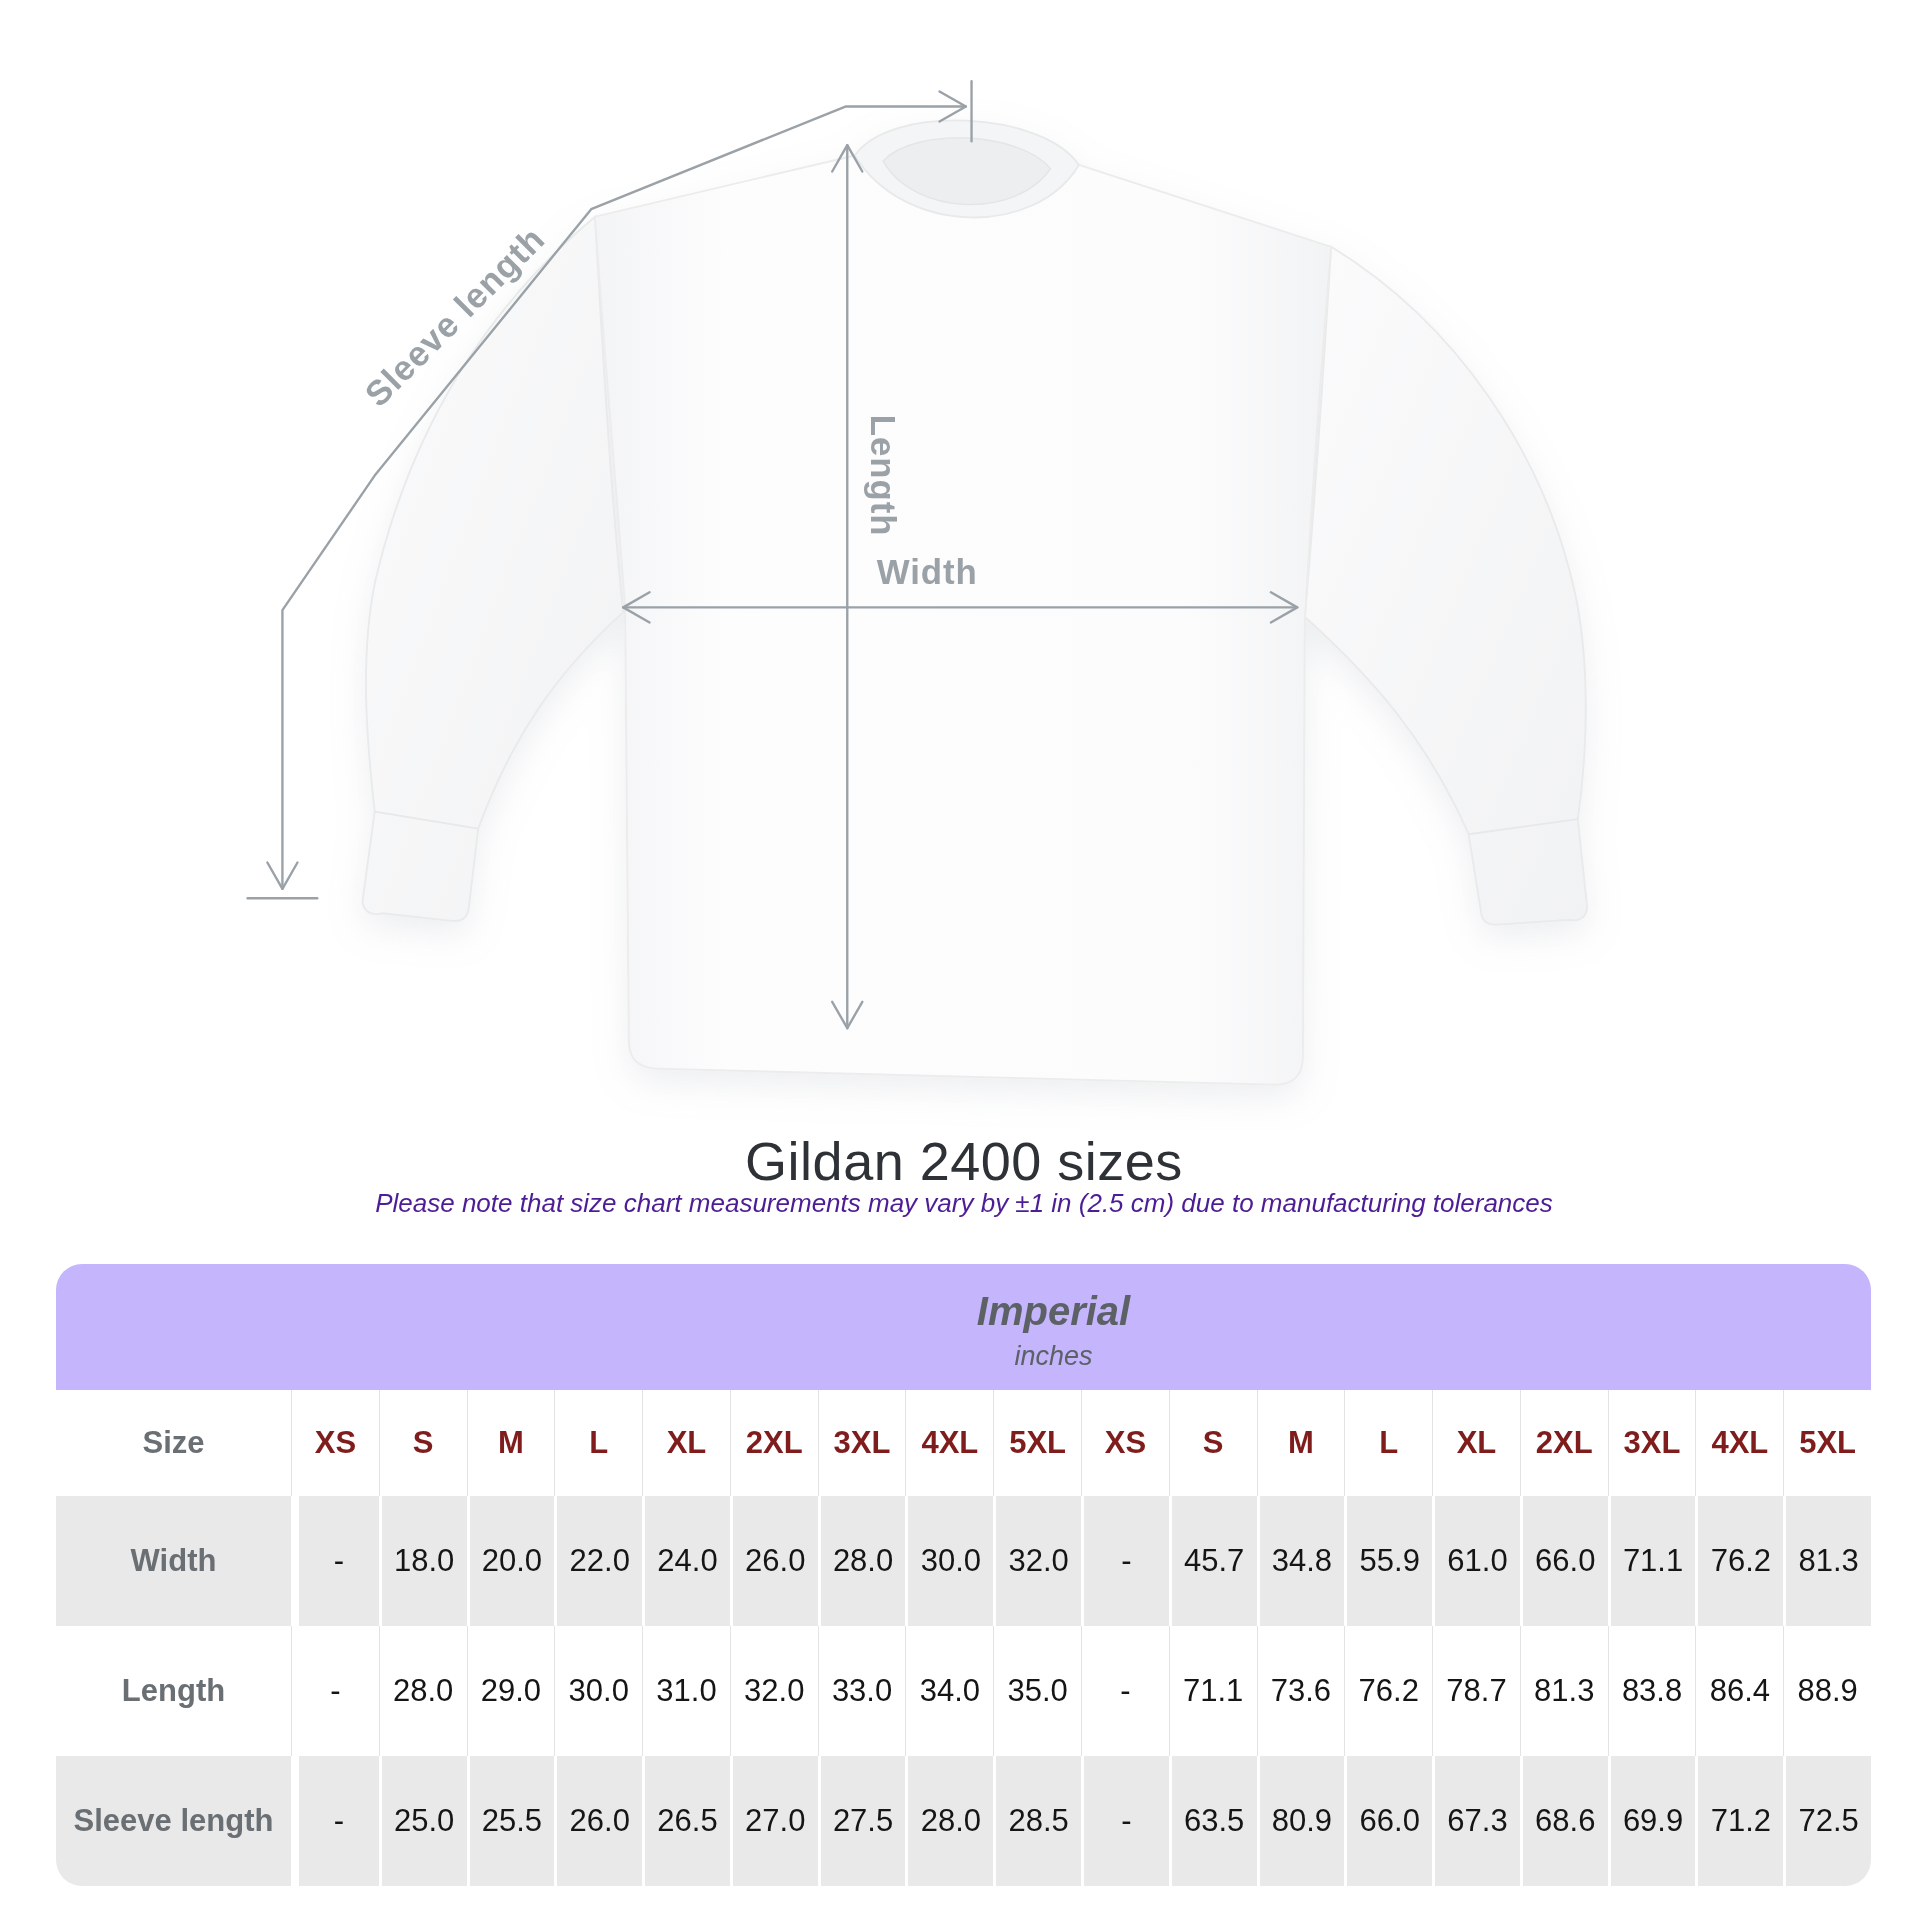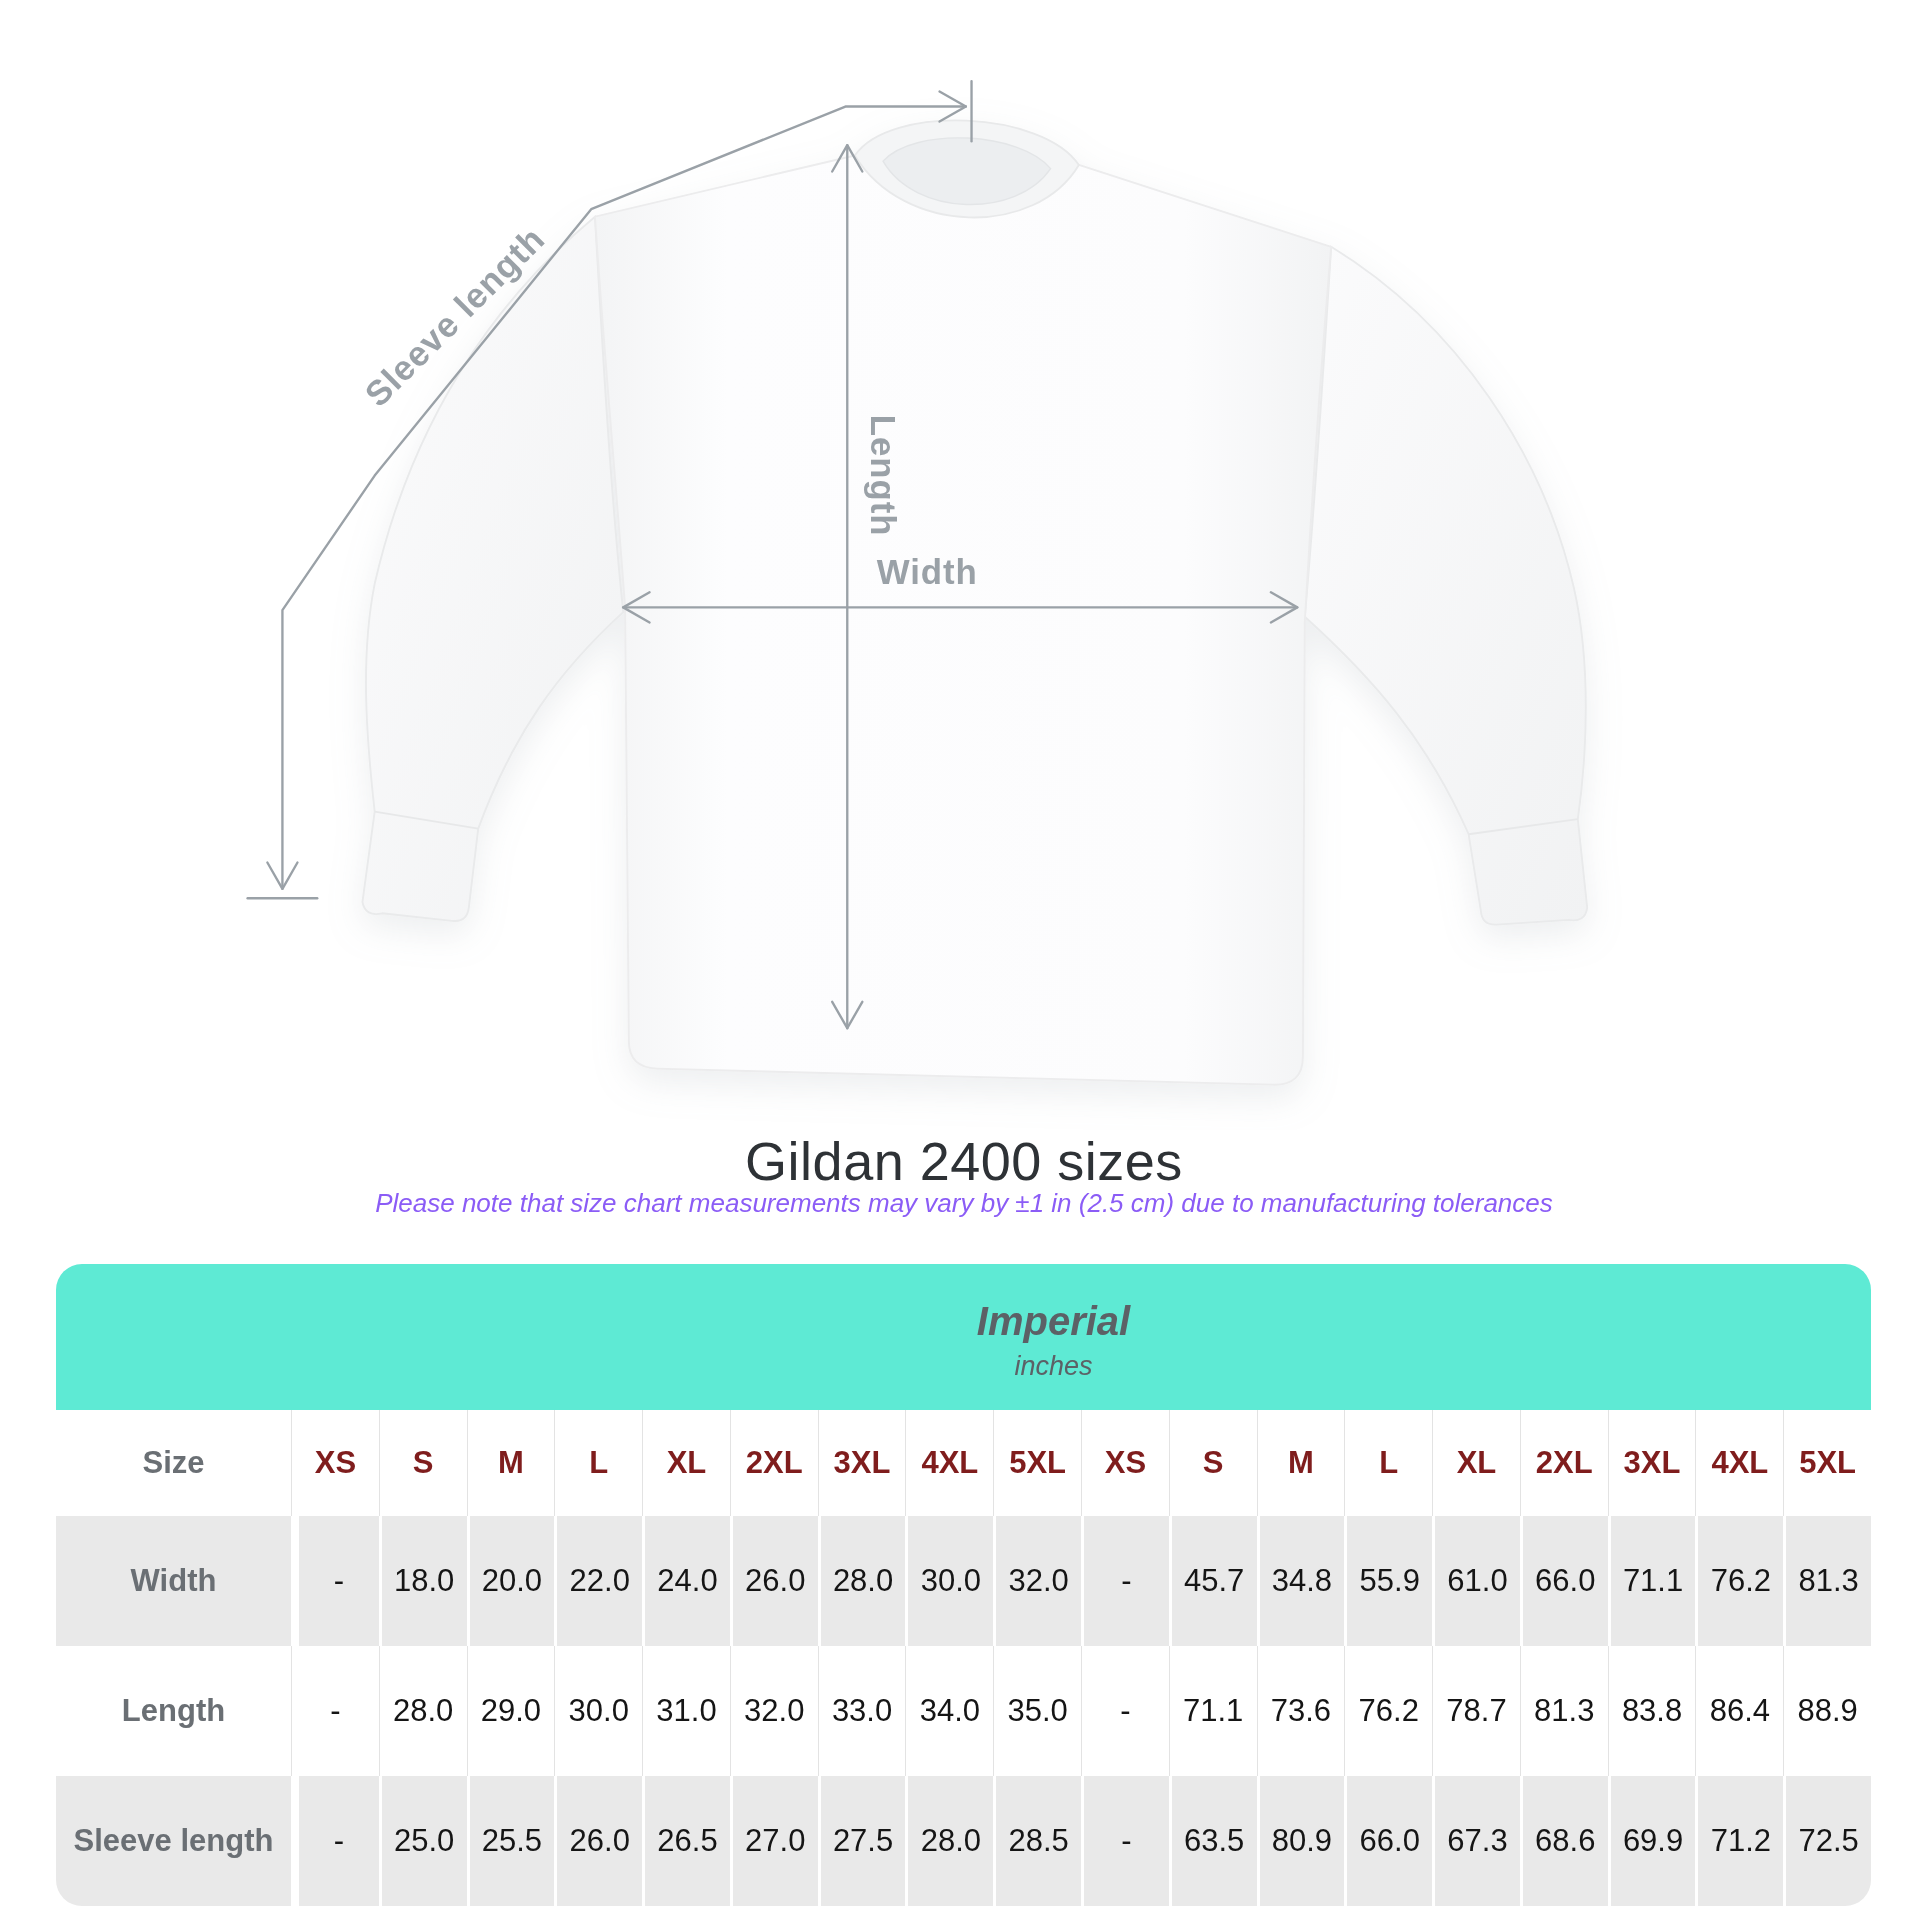--- a/index.html
+++ b/index.html
@@ -11,28 +11,28 @@
   svg.diagram { position:absolute; top:0; left:0; display:block; }
   .measure-line { stroke:#9aa1a7; stroke-width:2.5; fill:none; stroke-linecap:round; stroke-linejoin:round; }
   .measure-label { fill:#9aa1a7; font-weight:bold; font-size:37px; letter-spacing:1px; }
   
   .title {
     position:absolute; top:1130px; left:0; width:100%; text-align:center;
     font-size:54px; font-weight:normal; color:#2e3236; letter-spacing:0.5px;
   }
   .subtitle {
     position:absolute; top:1188px; left:0; width:100%; text-align:center;
-    font-size:26px; font-style:italic; color:#8b5cf6;
+    font-size:26px; font-style:italic; color:#4c1d95;
   }
   
   .size-table {
     position:absolute; left:56px; top:1264px; width:1815px;
     border-radius:26px; overflow:hidden;
   }
-  .unit-row { display:flex; height:146px; background:#5eead4;text-align:center; }
+  .unit-row { display:flex; height:126px; background:#c4b5fd;text-align:center; }
   .unit-block { flex:1; display:flex; align-items:center; justify-content:center; }
   .unit-inner { display:flex; flex-direction:column; align-items:center; padding-top:7.5px; }
   .unit-block.left  .unit-inner { transform:translateX(90px); }
   .unit-block.right .unit-inner { transform:translateX(49px); }
   .unit-name { font-size:40px; font-weight:bold; font-style:italic; color:#5c6166; }
   .unit-sub  { font-size:27px; font-style:italic; color:#5c6166; margin-top:6.6px; }
   .trow { display:grid; grid-template-columns:235px repeat(18, 1fr); }
   .header-row { height:106px; background:#ffffff; }
   .data-row   { height:130px; }
   .cell {

